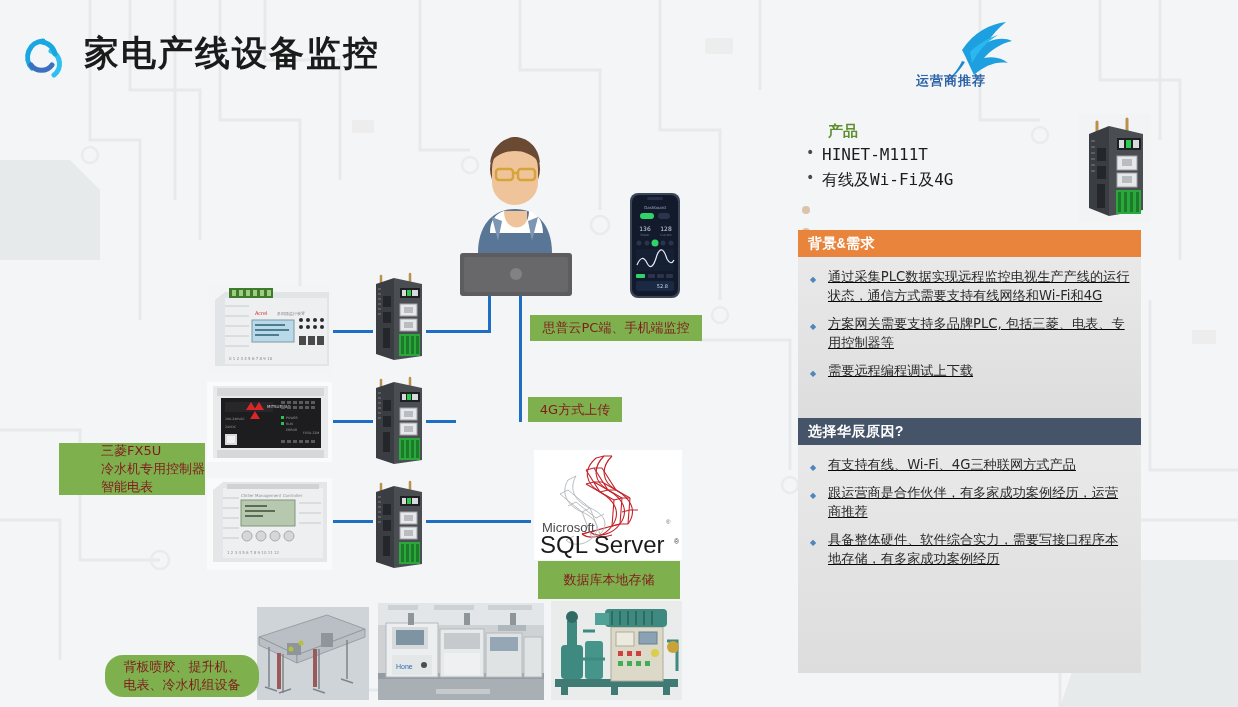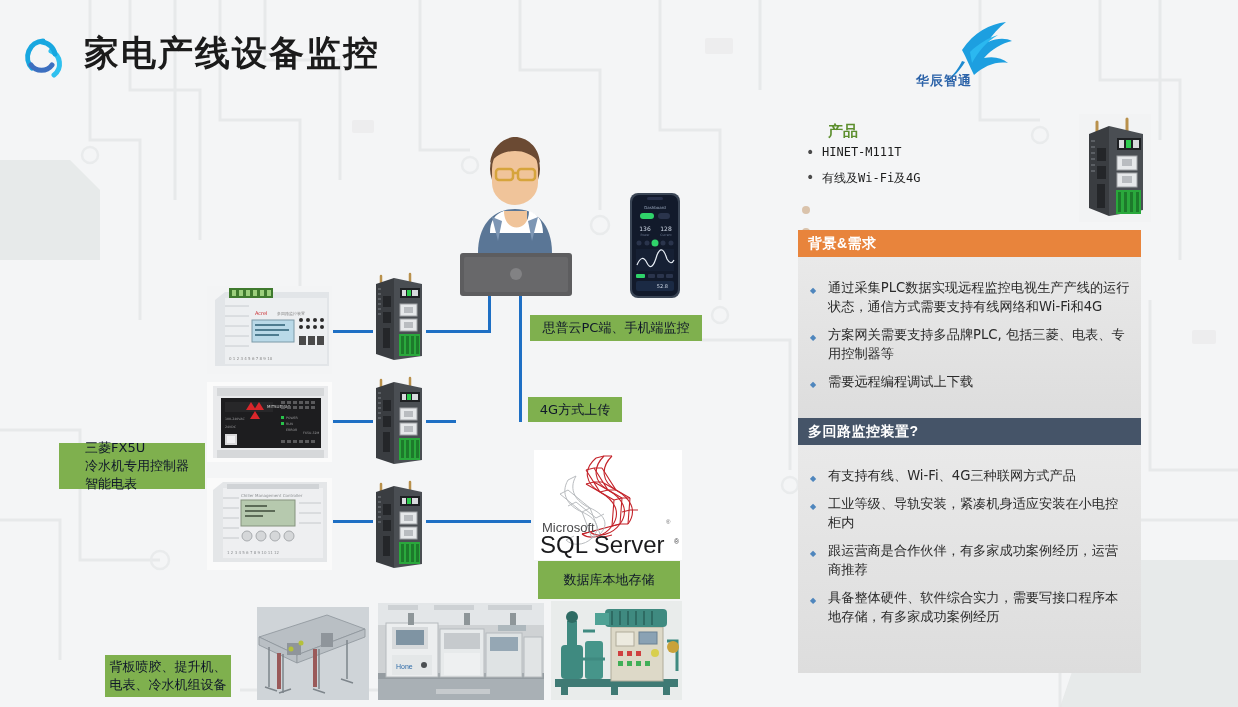--- a/index.html
+++ b/index.html
@@ -70,21 +70,21 @@
 
   #product-block { position: relative; height: 118px; }
   #product-title {
     position: absolute; left: 30px; top: 10px;
     font-size: 15px; font-weight: bold;
     color: #5d8f2e;
     font-family: "DejaVu Sans", sans-serif;
   }
   .prod-line {
     position: absolute; left: 8px;
-    font-size: 12px;
+    font-size: 16px;
     color: #1c1c1c;
     font-family: "DejaVu Sans Mono", "DejaVu Sans", monospace;
     white-space: nowrap;
   }
   .prod-line::before {
     content: "•";
     position: absolute; left: 0; top: -1px;
     color: #4a4a4a; font-size: 14px;
   }
   .prod-line span { margin-left: 16px; }
@@ -96,29 +96,30 @@
     width: 72px; height: 108px;
   }
 
   .panel-head {
     height: 27px;
     display: flex; align-items: center;
     padding-left: 10px;
     color: #ffffff;
     font-size: 14px;
     font-weight: bold;
-    font-family: Liberation Sans, sans-serif;
+    font-family: Liberation Mono, monospace;
     letter-spacing: 0.5px;
   }
   #bg-req-head { background: #e8843c; }
   #reason-head { background: #455468; }
 
   .panel-body {
     background: linear-gradient(180deg,#e9e9e9 0%, #dddddd 100%);
-    padding: 21px 10px 10px 8px;
+    padding: 10px 10px 10px 8px;
+    text-decoration: underline;
   }
   #bg-req-body { height: 161px; }
   #reason-body { height: 228px; }
 
   .bullet-item {
     position: relative;
     padding-left: 22px;
     margin-bottom: 9px;
     font-size: 13.2px;
     line-height: 19px;
@@ -133,21 +134,21 @@
   }
 
   
   #diagram { position: absolute; inset: 0; z-index: 3; }
 
   .link-line { position: absolute; background: #1e6fc4; z-index: 2; }
 
   .green-label {
     position: absolute;
     background: #7fb04e;
-    color: #0f172a;
+    color: #7f1d1d;
     font-size: 13px;
     line-height: 18px;
     font-family: "DejaVu Sans", sans-serif;
     display: flex; flex-direction: column;
     align-items: center; justify-content: center;
     text-align: center;
     z-index: 8;
     white-space: pre-line;
   }
 
@@ -236,21 +237,21 @@
   </svg>
 
   <div id="page-title">家电产线设备监控</div>
 
   <div id="company-logo">
     <svg viewBox="0 0 148 68" style="position:absolute;left:0;top:0;width:148px;height:68px;">
       <path d="M96 28 C108 10 124 2 140 0 C132 6 126 13 122 20 C131 16 140 16 146 19 C136 21 126 27 118 36 C128 34 136 36 142 41 C130 39 118 44 108 53 C104 45 100 35 96 28 Z" fill="#1d9fe0"></path>
       <path d="M104 30 C112 22 122 16 132 13 C120 20 112 30 106 41 Z" fill="#2bb8f0"></path>
       <path d="M99 40 C94 48 88 55 80 60 C88 52 93 46 96 39 Z" fill="#1d8ad0"></path>
     </svg>
-    <div class="cn-mark">华辰智通</div>
+    <div class="cn-mark">运营商推荐</div>
   </div>
 </div>
 
 <div id="diagram">
 
   <div class="link-line" style="left:333px; top:330px; width:40px; height:3px;"></div>
   <div class="link-line" style="left:333px; top:420px; width:40px; height:3px;"></div>
   <div class="link-line" style="left:333px; top:520px; width:40px; height:3px;"></div>
 
   <div class="link-line" style="left:426px; top:330px; width:65px; height:3px;"></div>
@@ -665,27 +666,27 @@
   </div>
 
   <div class="green-label" style="left:528px; top:397px; width:94px; height:25px;">
     <span>4G方式上传</span>
   </div>
 
   <div class="green-label" style="left:538px; top:561px; width:142px; height:38px;">
     <span>数据库本地存储</span>
   </div>
 
-  <div class="green-label" style="left:59px; top:443px; width:146px; height:46px; align-items:center; padding-left:10px;">
+  <div class="green-label" style="left:59px; top:443px; width:146px; height:52px; align-items:flex-end; padding-left:10px;">
     <span style="text-align:left;">三菱FX5U
 冷水机专用控制器
 智能电表</span>
   </div>
 
-  <div class="green-label" style="left:105px; top:655px; width:126px; height:42px;">
+  <div class="green-label" style="left:105px; top:655px; width:154px; height:42px;border-radius:18px;">
     <span>背板喷胶、提升机、
 电表、冷水机组设备</span>
   </div>
 
 </div>
 
 <div id="right-col">
 
   <div id="product-block">
     <div id="product-title">产品</div>
@@ -732,21 +733,20 @@
     </svg>
   </div>
 
   <div class="panel-head" id="bg-req-head">背景&amp;需求</div>
   <div class="panel-body" id="bg-req-body">
     <div class="bullet-item">通过采集PLC数据实现远程监控电视生产产线的运行状态，通信方式需要支持有线网络和Wi-Fi和4G</div>
     <div class="bullet-item">方案网关需要支持多品牌PLC, 包括三菱、电表、专用控制器等</div>
     <div class="bullet-item">需要远程编程调试上下载</div>
   </div>
 
-  <div class="panel-head" id="reason-head">多回路监控装置?</div>
+  <div class="panel-head" id="reason-head">选择华辰原因?</div>
   <div class="panel-body" id="reason-body">
     <div class="bullet-item">有支持有线、Wi-Fi、4G三种联网方式产品</div>
-    <div class="bullet-item">工业等级、导轨安装，紧凑机身适应安装在小电控柜内</div>
     <div class="bullet-item">跟运营商是合作伙伴，有多家成功案例经历，运营商推荐</div>
     <div class="bullet-item">具备整体硬件、软件综合实力，需要写接口程序本地存储，有多家成功案例经历</div>
   </div>
 
 </div>
 
 </body></html>

